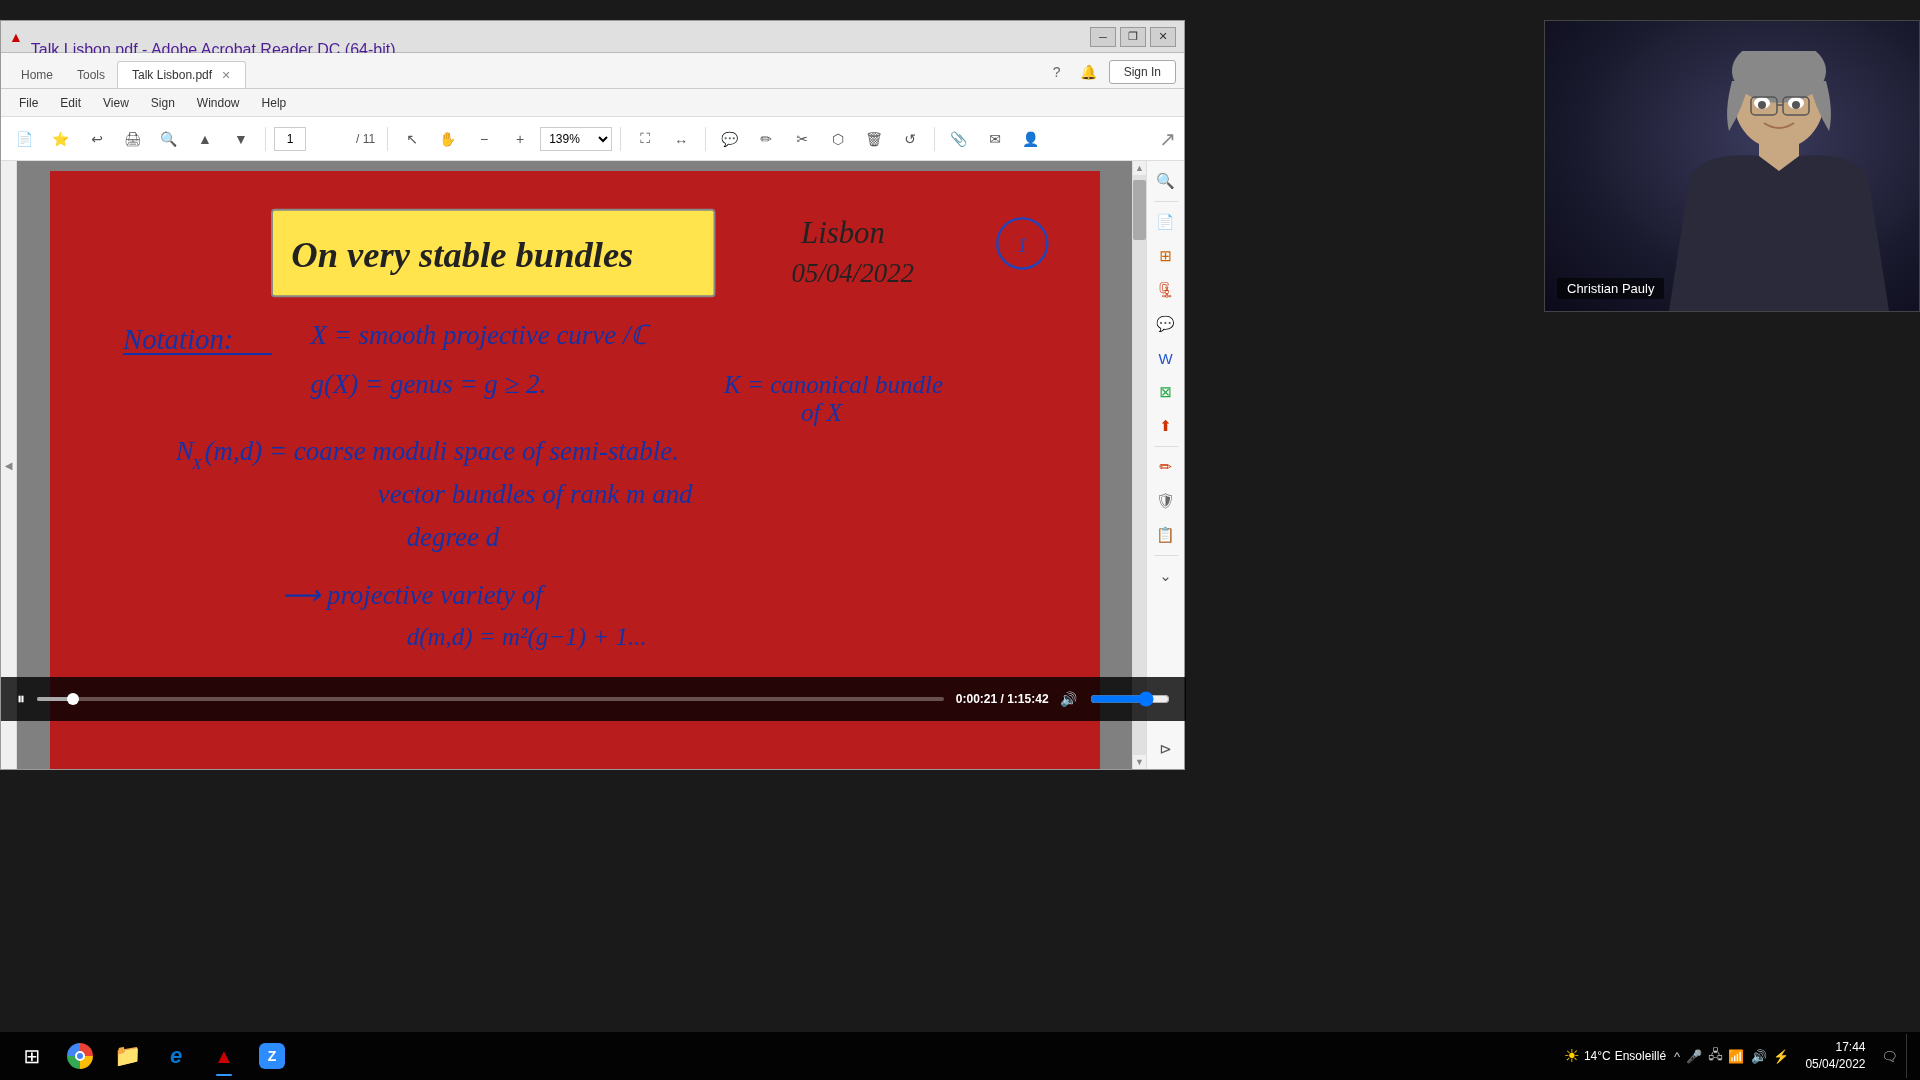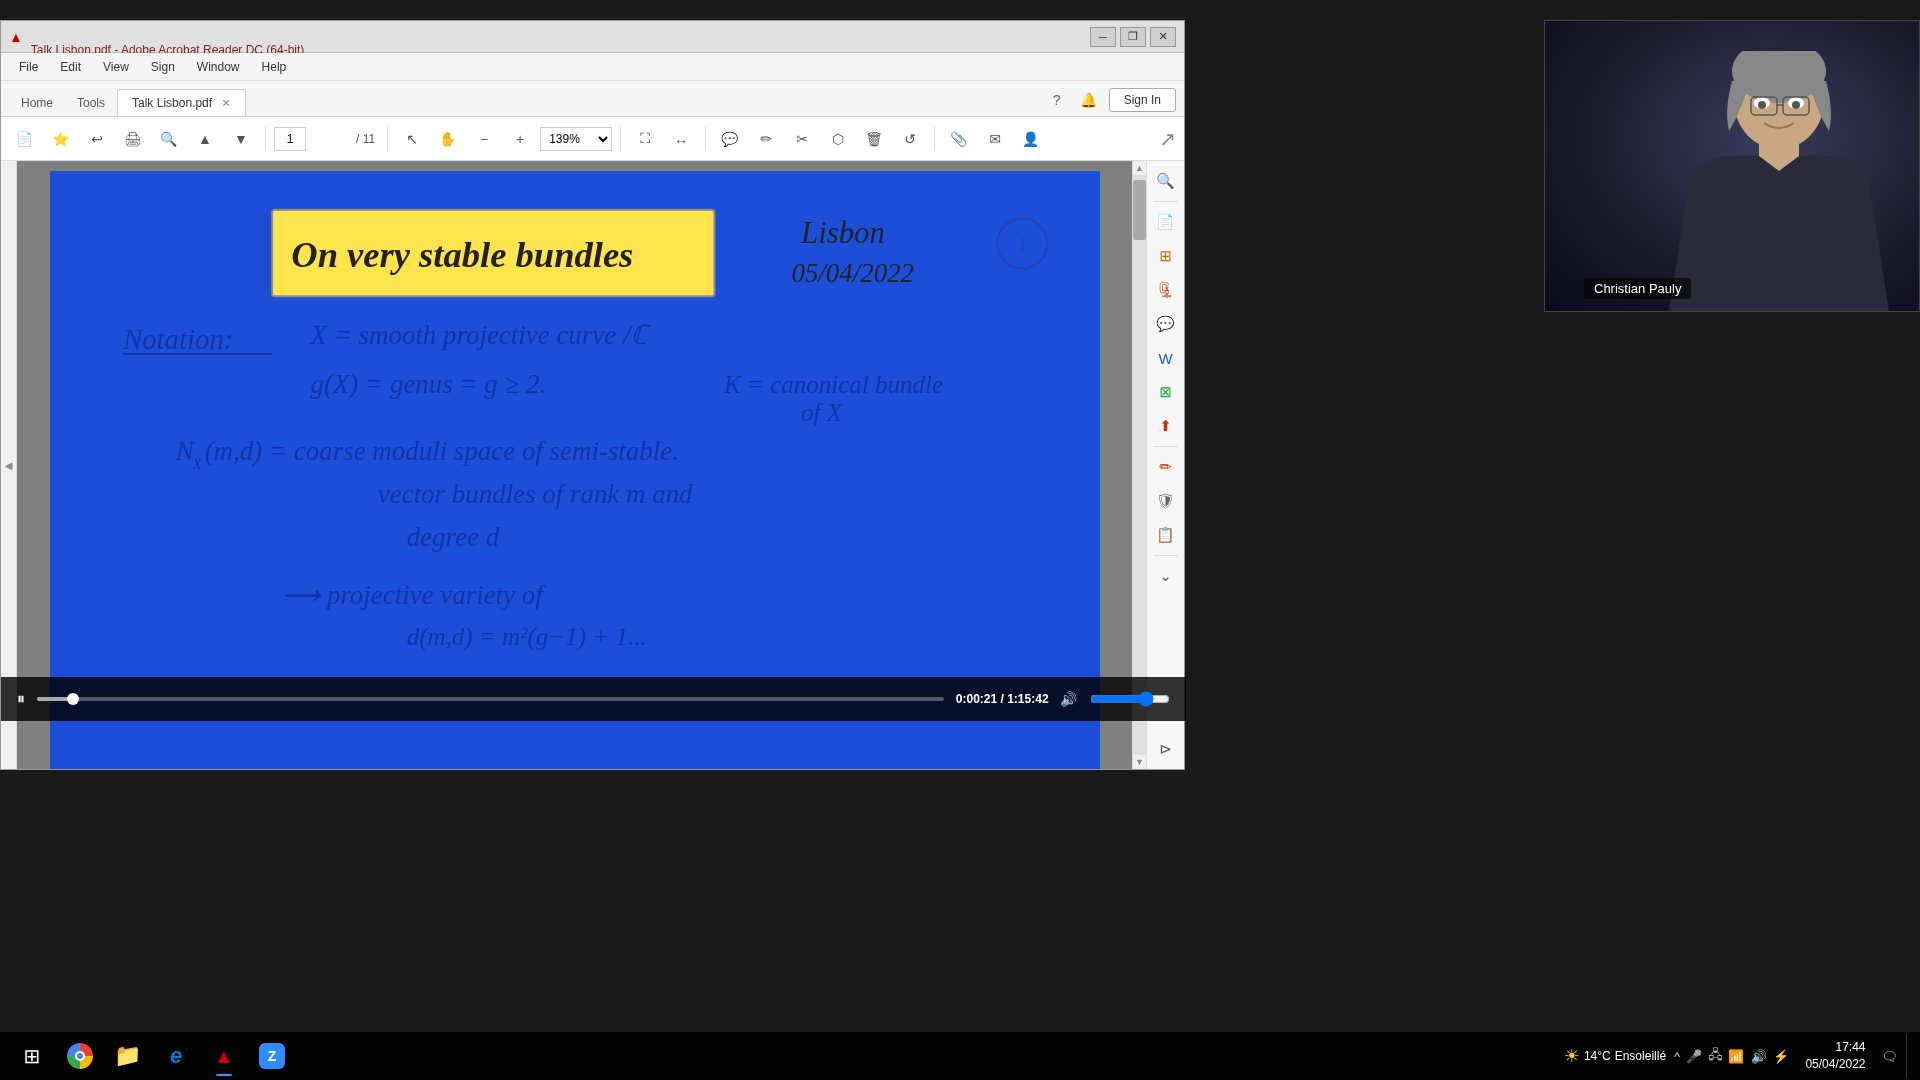--- a/index.html
+++ b/index.html
@@ -34,22 +34,22 @@
       padding: 0 8px;
       border-bottom: 1px solid #bbb;
       justify-content: space-between;
     }
     #title-bar-left {
       display: flex;
       align-items: center;
       gap: 8px;
     }
     #title-text {
-      font-size: 12px;
-      color: #7f1d1d;
+      font-size: 16px;
+      color: #4c1d95;
       margin-top: 27px;
     }
     #title-bar-controls {
       display: flex;
       gap: 4px;
     }
     .title-btn {
       width: 26px;
       height: 20px;
       background: #d0d0d0;
@@ -221,21 +221,21 @@
       background: #808080;
       overflow: hidden;
       position: relative;
       display: flex;
       align-items: flex-start;
       justify-content: center;
       padding: 10px;
     }
 
     #pdf-page {
-      background: #1d4ed8;
+      background: #b91c1c;
       width: 100%;
       max-width: 1050px;
       min-height: 700px;
       position: relative;
       padding: 20px;
       overflow: hidden;
     }
 
     
     #pdf-content {
@@ -339,21 +339,20 @@
     #webcam-name {
       position: absolute;
       bottom: 12px;
       left: 12px;
       background: rgba(0,0,0,0.6);
       color: white;
       padding: 3px 10px;
       font-size: 13px;
       font-weight: 500;
       border-radius: 2px;
-      margin-left: 27px;
     }
 
     
     #taskbar {
       position: absolute;
       bottom: 0;
       left: 0;
       width: 1920px;
       height: 48px;
       background: rgba(0, 0, 0, 0.85);
@@ -517,41 +516,41 @@
       <span style="font-size:14px; color:#cc0000;">▲</span>
       <span id="title-text">Talk Lisbon.pdf - Adobe Acrobat Reader DC (64-bit)</span>
     </div>
     <div id="title-bar-controls">
       <div class="title-btn">─</div>
       <div class="title-btn">❐</div>
       <div class="title-btn close">✕</div>
     </div>
   </div>
 
+  <div id="tab-bar">
+    <span class="tab-home menu-item">Home</span>
+    <span class="tab-home menu-item">Tools</span>
+    <div class="tab active">
+      <span>Talk Lisbon.pdf</span>
+      <span class="tab-close">✕</span>
+    </div>
+    <div id="tab-bar-right">
+      <div class="tab-icon">?</div>
+      <div class="tab-icon">🔔</div>
+      <button id="sign-in-btn">Sign In</button>
+    </div>
+  </div>
+
   <div id="menu-bar">
     <span class="menu-item">File</span>
     <span class="menu-item">Edit</span>
     <span class="menu-item">View</span>
     <span class="menu-item">Sign</span>
     <span class="menu-item">Window</span>
     <span class="menu-item">Help</span>
-  </div>
-
-  <div id="tab-bar">
-    <span class="tab-home menu-item">Home</span>
-    <span class="tab-home menu-item">Tools</span>
-    <div class="tab active">
-      <span>Talk Lisbon.pdf</span>
-      <span class="tab-close">✕</span>
-    </div>
-    <div id="tab-bar-right">
-      <div class="tab-icon">?</div>
-      <div class="tab-icon">🔔</div>
-      <button id="sign-in-btn">Sign In</button>
-    </div>
   </div>
 
   <div id="toolbar">
     <button class="tool-btn" title="Create PDF">📄</button>
     <button class="tool-btn">⭐</button>
     <button class="tool-btn">↩</button>
     <button class="tool-btn">🖨</button>
     <button class="tool-btn">🔍</button>
     <button class="tool-btn">▲</button>
     <button class="tool-btn">▼</button>

